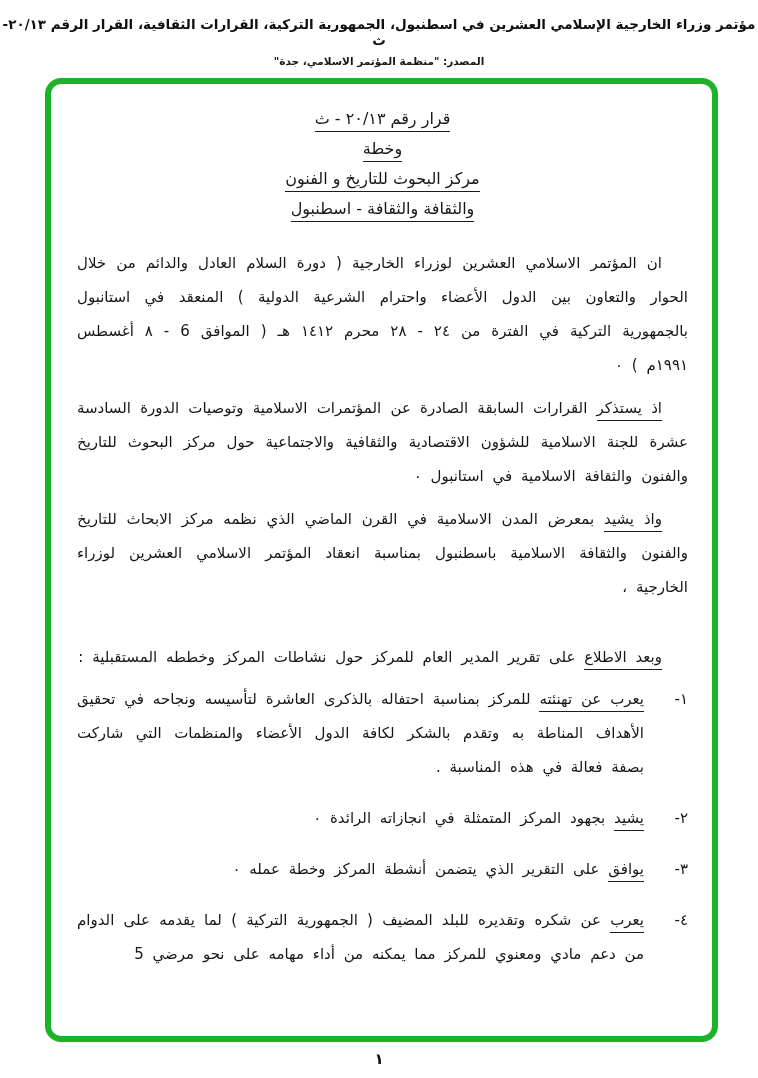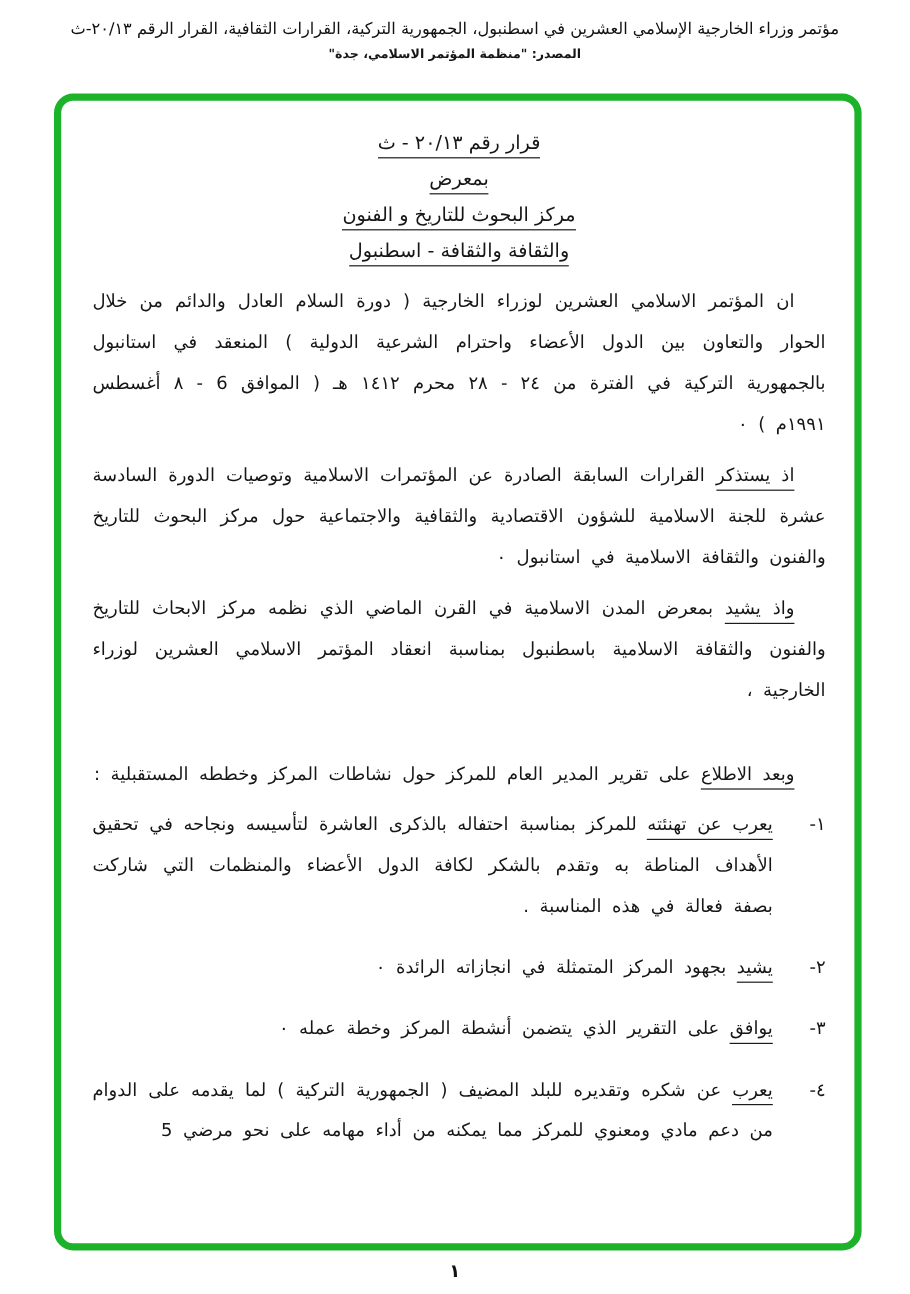--- a/index.html
+++ b/index.html
@@ -2,31 +2,31 @@
 <html lang="ar"><head>
 <meta charset="utf-8">
 <style>
   html,body{margin:0;padding:0;background:#ffffff;}
   body{
     width:758px;height:1078px;position:relative;overflow:hidden;
     font-family:"DejaVu Sans",sans-serif;color:#161616;
   }
   
   .top-header{position:absolute;top:16px;left:0;width:758px;text-align:center;direction:rtl;}
-  .hdr-title{font-size:13.5px;font-weight:normal;letter-spacing:0;color:#101010;}
+  .hdr-title{font-size:13.5px;font-weight:bold;letter-spacing:0;color:#101010;}
   .hdr-source{font-size:10.5px;font-weight:bold;margin-top:7px;color:#161616;}
 
   
   .frame{
     position:absolute;top:78px;left:45px;width:673px;height:964px;
     box-sizing:border-box;border:6px solid #1cb32b;border-radius:16px;
     padding:12px 24px 0 26px;direction:rtl;overflow:hidden;background:#fff;
   }
 
-  .title-block{text-align:center;margin:8px 0 10px 0;}
+  .title-block{text-align:center;margin:8px 0 22px 0;}
   .title-line{display:block;line-height:30px;font-size:16px;}
   .u{border-bottom:1.6px solid #1c1c1c;padding-bottom:2.5px;}
   .u:empty{border-bottom:none;padding-bottom:0;}
 
   .para{
     margin:0 0 9px 0;font-size:15px;line-height:34px;
     text-align:justify;word-spacing:4px;text-indent:26px;
   }
   .para.tight{margin-bottom:8px;margin-top:36px;}
 
@@ -48,21 +48,21 @@
 
 <div class="top-header">
   <div class="hdr-title">مؤتمر وزراء الخارجية الإسلامي العشرين في اسطنبول، الجمهورية التركية، القرارات الثقافية، القرار الرقم ٢٠/١٣-ث</div>
   <div class="hdr-source">المصدر: "منظمة المؤتمر الاسلامي، جدة"</div>
 </div>
 
 <div class="frame" style="border-color: rgb(28, 179, 43);">
 
   <div class="title-block">
     <div class="title-line"><span class="u">قرار رقم ٢٠/١٣ - ث</span></div>
-    <div class="title-line"><span class="u">بمعرض</span></div>
+    <div class="title-line"><span class="u">وخطة</span></div>
     <div class="title-line"><span class="u">مركز البحوث للتاريخ و الفنون</span></div>
     <div class="title-line"><span class="u">والثقافة والثقافة - اسطنبول</span></div>
   </div>
 
   <p class="para"><span class="u"></span><span>ان المؤتمر الاسلامي العشرين لوزراء الخارجية ( دورة السلام العادل والدائم من خلال الحوار والتعاون بين الدول الأعضاء واحترام الشرعية الدولية ) المنعقد في استانبول بالجمهورية التركية في الفترة من ٢٤ - ٢٨ محرم ١٤١٢ هـ ( الموافق 6 - ٨ أغسطس ١٩٩١م ) ٠</span></p>
 
   <p class="para"><span class="u">اذ يستذكر</span><span> القرارات السابقة الصادرة عن المؤتمرات الاسلامية وتوصيات الدورة السادسة عشرة للجنة الاسلامية للشؤون الاقتصادية والثقافية والاجتماعية حول مركز البحوث للتاريخ والفنون والثقافة الاسلامية في استانبول ٠</span></p>
 
   <p class="para"><span class="u">واذ يشيد</span><span> بمعرض المدن الاسلامية في القرن الماضي الذي نظمه مركز الابحاث للتاريخ والفنون والثقافة الاسلامية باسطنبول بمناسبة انعقاد المؤتمر الاسلامي العشرين لوزراء الخارجية ،</span></p>
 

